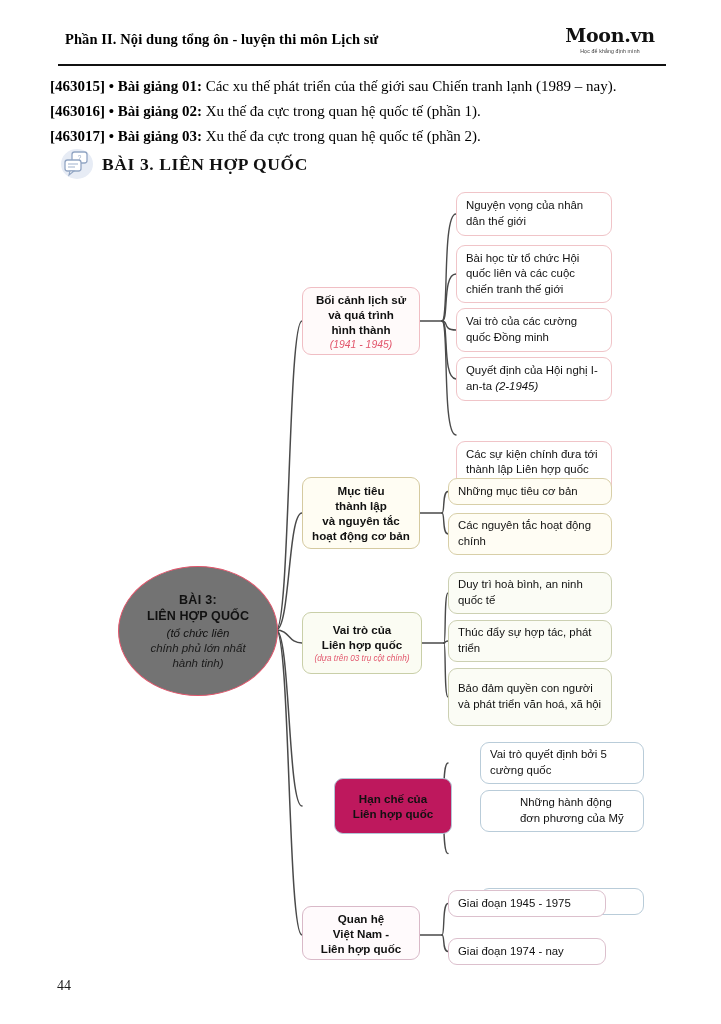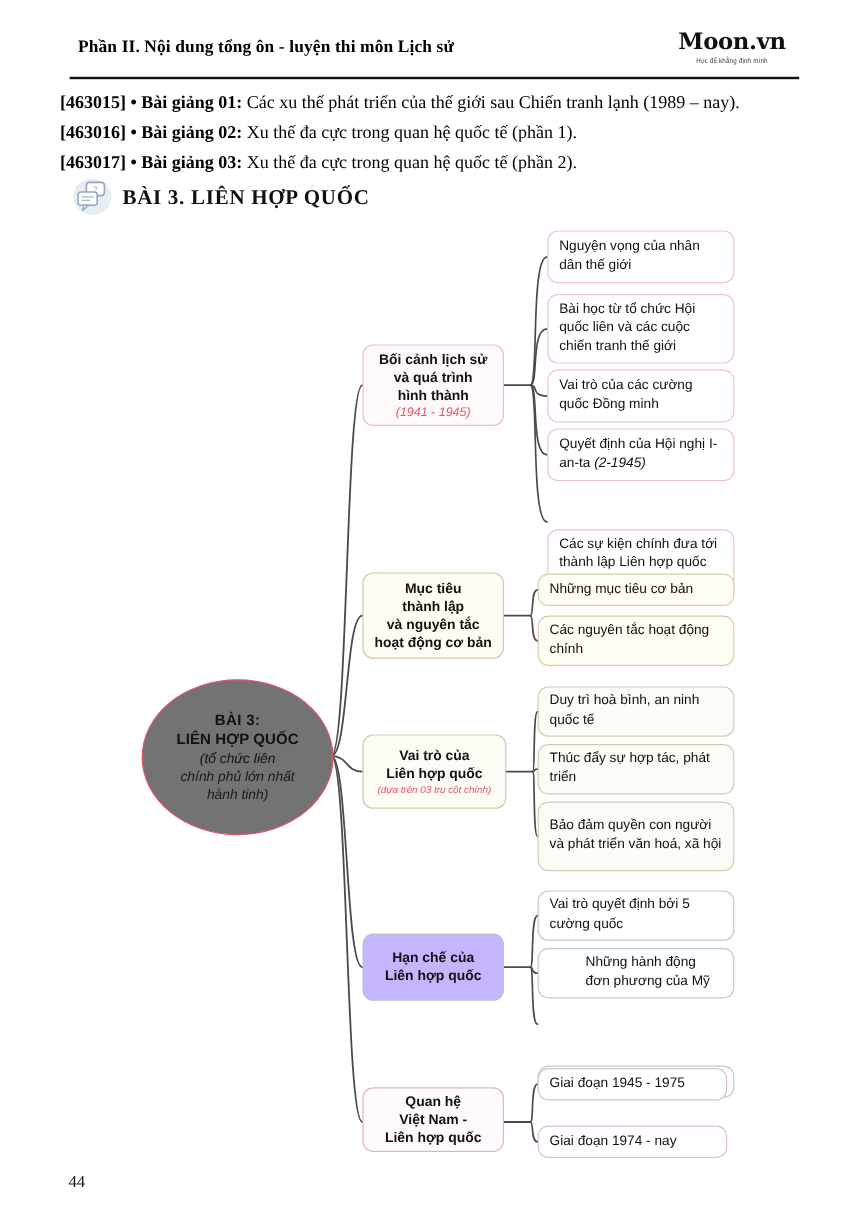--- a/index.html
+++ b/index.html
@@ -212,27 +212,27 @@
     font-size: 11.4px;
     line-height: 15.6px;
     color: #111;
   }
   .leaf-text i { font-style: italic; }
 
   
   .theme-pink  { border-color: #f0c4c8; background: #ffffff; }
   .theme-beige { border-color: #d8cfa8; background: #fffdf4; }
   .theme-olive { border-color: #ccd0b2; background: #fbfcf5; }
-  .theme-blue  { border-color: #b9ccd9; background: #ffffff; }
+  .theme-blue  { border-color: #b9ccd9; background: #ffffff; margin-left: 32px; }
   .theme-mauve { border-color: #dcc0cd; background: #ffffff; }
 
   .branch-node.theme-pink  { border-color: #f0bec4; background: #fffafa; }
   .branch-node.theme-beige { border-color: #d5caa0; background: #fffdf3; }
   .branch-node.theme-olive { border-color: #c9cfa8; background: #fbfcf3; }
-  .branch-node.theme-blue  { border-color: #b2c6d6; background: #c4b5fd; }
+  .branch-node.theme-blue  { border-color: #b2c6d6; background: #be185d; }
   .branch-node.theme-mauve { border-color: #d9b9c8; background: #fffafc; }
 
   
   #page-number {
     position: absolute;
     left: 57px;
     top: 978px;
     font-family: "Liberation Serif", serif;
     font-size: 14px;
     color: #1a1a1a;

